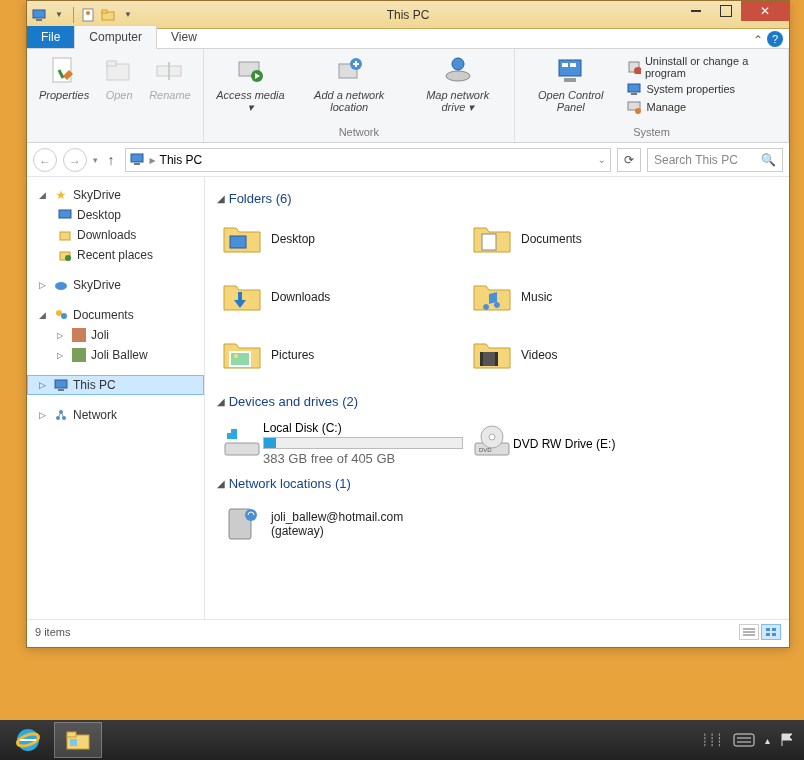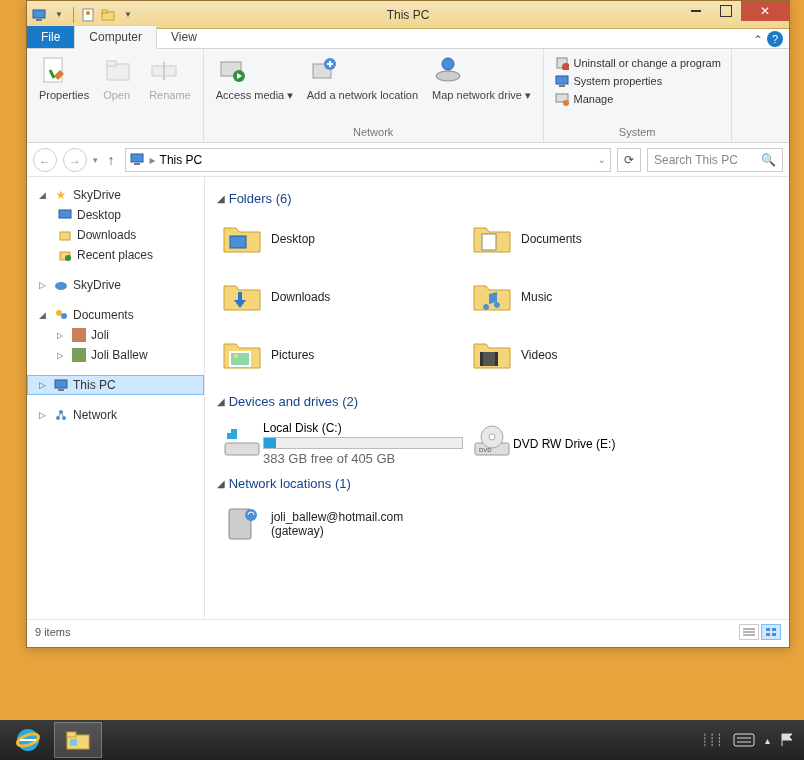--- a/index.html
+++ b/index.html
@@ -26,21 +26,21 @@
 .ribbon-tab.file { background: #1979ca; color: #fff; }
 .ribbon-tab.active { border: 1px solid #d4d4d4; border-bottom: 1px solid #f5f6f7; background: #f5f6f7; margin-bottom: -1px; }
 .ribbon-collapse { position: absolute; right: 26px; top: 4px; font-size: 12px; color: #666; }
 .ribbon-help { position: absolute; right: 6px; top: 2px; width: 16px; height: 16px; border-radius: 50%; background: #1979ca; color: #fff; font-size: 11px; display: flex; align-items: center; justify-content: center; }
 
 
 .ribbon { height: 94px; background: #f5f6f7; border-bottom: 1px solid #d4d4d4; display: flex; }
 .ribbon-group { border-right: 1px solid #e0e0e0; padding: 4px 6px 0 6px; display: flex; flex-direction: column; }
 .ribbon-group-items { display: flex; gap: 2px; flex: 1; }
 .ribbon-group-label { text-align: center; font-size: 11px; color: #777; padding: 2px 0 4px 0; }
-.ribbon-btn { display: flex; flex-direction: column; align-items: flex-start; padding: 2px 6px; font-size: 11px; color: #444; text-align: center; min-width: 44px; }
+.ribbon-btn { display: flex; flex-direction: column; align-items: center; padding: 2px 6px; font-size: 11px; color: #444; text-align: center; min-width: 44px; font-style: italic; }
 .ribbon-btn.disabled { color: #aaa; }
 .ribbon-icon-lg { width: 32px; height: 32px; margin-bottom: 2px; display: flex; align-items: center; justify-content: center; }
 .ribbon-small-list { display: flex; flex-direction: column; gap: 2px; padding: 2px 4px; }
 .ribbon-small-item { display: flex; align-items: center; gap: 4px; font-size: 11px; color: #333; }
 .ribbon-small-icon { width: 16px; height: 16px; display: flex; align-items: center; justify-content: center; }
 
 
 .navbar { height: 34px; display: flex; align-items: center; padding: 4px 6px; gap: 6px; border-bottom: 1px solid #e5e5e5; }
 .nav-arrow { width: 24px; height: 24px; border: 1px solid #ccc; border-radius: 50%; display: flex; align-items: center; justify-content: center; color: #999; font-size: 12px; }
 .nav-dropdown-arrow { font-size: 9px; color: #888; }
@@ -198,20 +198,31 @@
               </svg>
             </div>
           <span>Map network drive ▾</span>
         </div>
       </div>
       <div class="ribbon-group-label">Network</div>
     </div>
 
     <div class="ribbon-group">
       <div class="ribbon-group-items">
+        <div class="ribbon-btn" style="min-width:66px">
+          <div class="ribbon-icon-lg">
+              <svg width="30" height="30">
+                <rect x="3" y="4" width="22" height="16" fill="#4a90d9" stroke="#2a5a99"></rect>
+                <rect x="6" y="7" width="6" height="4" fill="#fff"></rect>
+                <rect x="14" y="7" width="6" height="4" fill="#fff"></rect>
+                <rect x="8" y="22" width="12" height="4" fill="#999"></rect>
+              </svg>
+            </div>
+          <span>Open Control Panel</span>
+        </div>
         <div class="ribbon-small-list">
           <div class="ribbon-small-item">
             <span class="ribbon-small-icon">
                 <svg width="14" height="14">
                   <rect x="2" y="2" width="10" height="10" fill="#ddd" stroke="#888"></rect>
                   <circle cx="11" cy="11" r="4" fill="#c94f3e"></circle>
                 </svg>
               </span>
             <span>Uninstall or change a program</span>
           </div>

